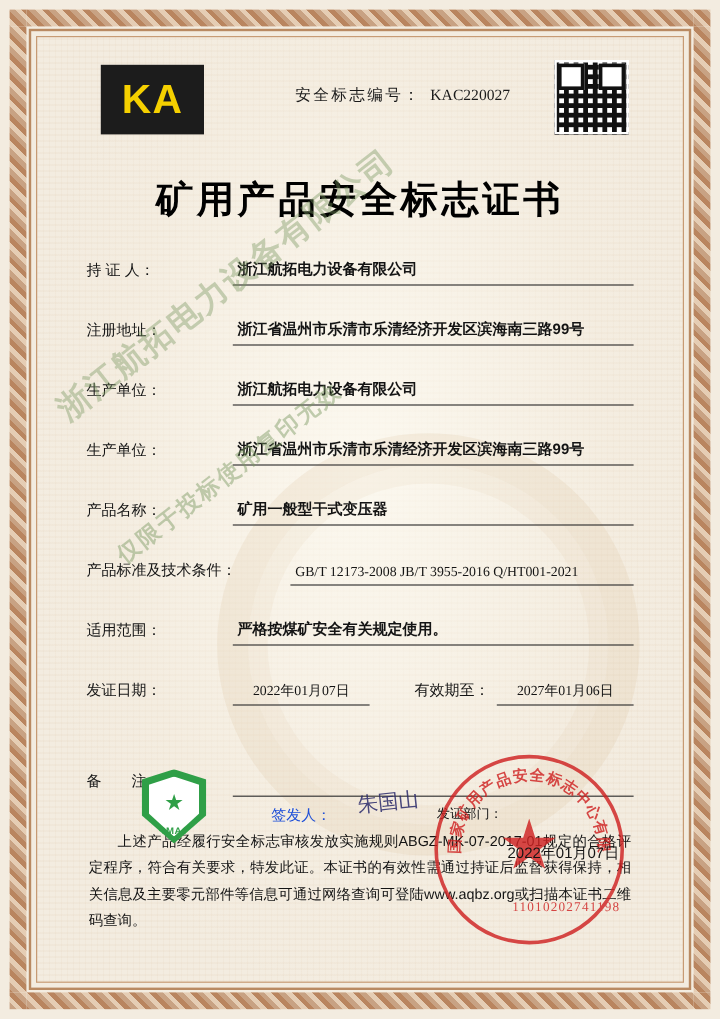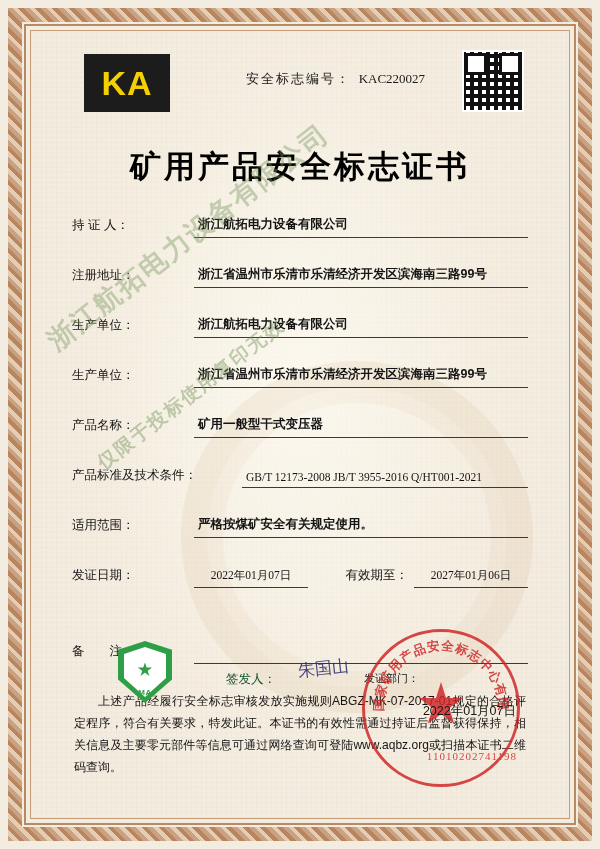--- a/index.html
+++ b/index.html
@@ -252,21 +252,21 @@
     text-align: center;
     font-size: 8px;
     font-weight: bold;
     color: #2f9f47;
     letter-spacing: 0.5px;
   }
   .sign-label {
     position: absolute;
     left: 170px; top: 38px;
     font-size: 12.5px;
-    color: #14532d;
+    color: #1d4ed8;
   }
   .sign-value {
     position: absolute;
     left: 242px; top: 24px;
     font-size: 17px;
     color: #2b2b6b;
     font-family: "Liberation Serif", serif;
     transform: rotate(-6deg);
     opacity: 0.85;
   }

